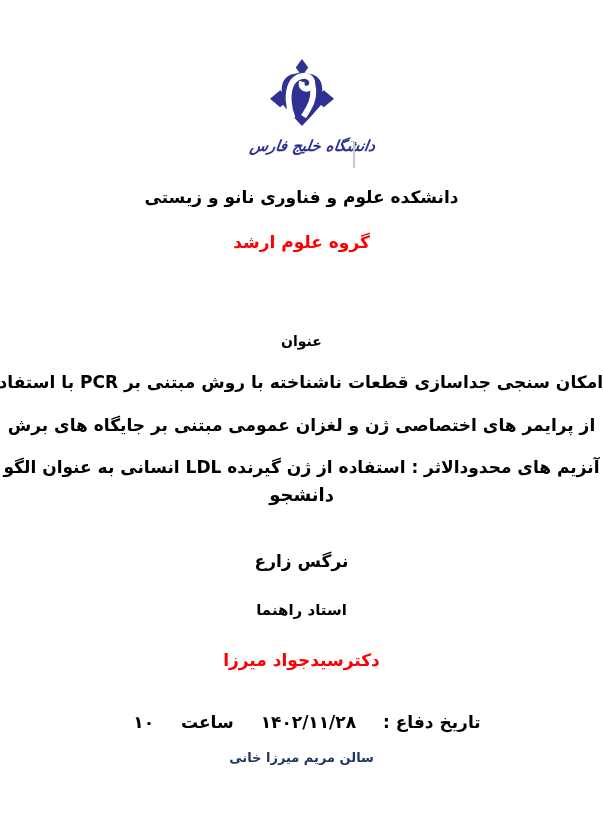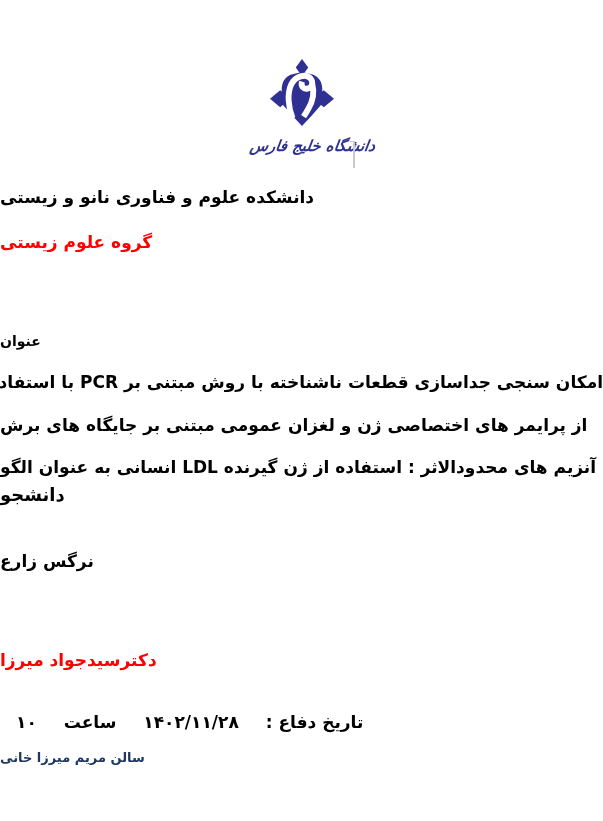--- a/index.html
+++ b/index.html
@@ -15,21 +15,21 @@
     height:821px;
     margin:0 auto;
     background:#ffffff;
     font-family:"DejaVu Sans", sans-serif;
     overflow:hidden;
   }
   .line{
     position:absolute;
     left:0; right:0;
     direction:rtl;
-    text-align:left;
+    text-align:center;
     font-weight:bold;
     color:#000;
     white-space:nowrap;
     line-height:1.3;
   }
   .faculty          {top:186px; font-size:17px;}
   .department       {top:231px; font-size:17px; color:var(--accent-red);}
   .degree           {top:283px; font-size:15px;}
   .title-label      {top:332px; font-size:14px;}
   .thesis-1         {top:371px; font-size:17px;}
@@ -94,29 +94,30 @@
 
     <path class="emblem-stroke" d="M38,76 C32,61 31,44 36,33 C41,22 55,18 61,25 C65,30 63,37 57,38 C52,39 48,35 50,29"></path>
     <path class="emblem-stroke" d="M63,31 C66,42 64,54 58,64 C56,68 54,71 52,74"></path>
   </svg>
 
   <div class="calligraphy">دانشگاه خلیج فارس</div>
 
   <div class="caret-artifact"></div>
 
   <div class="line faculty">دانشکده علوم و فناوری نانو و زیستی</div>
-  <div class="line department">گروه علوم زیستی</div>
+  <div class="line department">گروه علوم ارشد</div>
 
   <div class="line title-label">عنوان</div>
   <div class="line thesis-1">امکان سنجی جداسازی قطعات ناشناخته با روش مبتنی بر PCR با استفاده</div>
   <div class="line thesis-2">از پرایمر های اختصاصی ژن و لغزان عمومی مبتنی بر جایگاه های برش</div>
   <div class="line thesis-3">آنزیم های محدودالاثر : استفاده از ژن گیرنده LDL انسانی به عنوان الگو</div>
 
   <div class="line student-label">دانشجو</div>
   <div class="line student-name">نرگس زارع</div>
+  <div class="line supervisor-label">استاد راهنما</div>
   <div class="line supervisor-name">دکترسیدجواد میرزا</div>
 
   <div class="line defense">
     <span>تاریخ دفاع :</span>
     <span class="gap-wide">۱۴۰۲/۱۱/۲۸</span>
     <span>ساعت</span>
     <span class="gap-wide">۱۰</span>
   </div>
 
   <div class="line venue">سالن مریم میرزا خانی</div>

